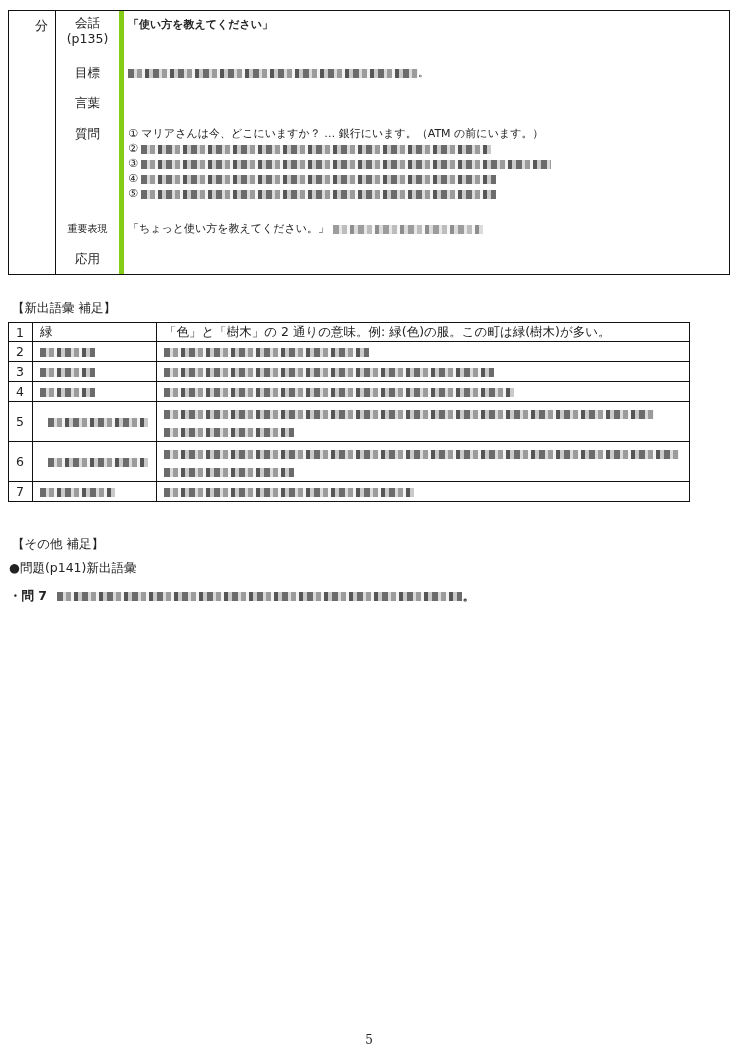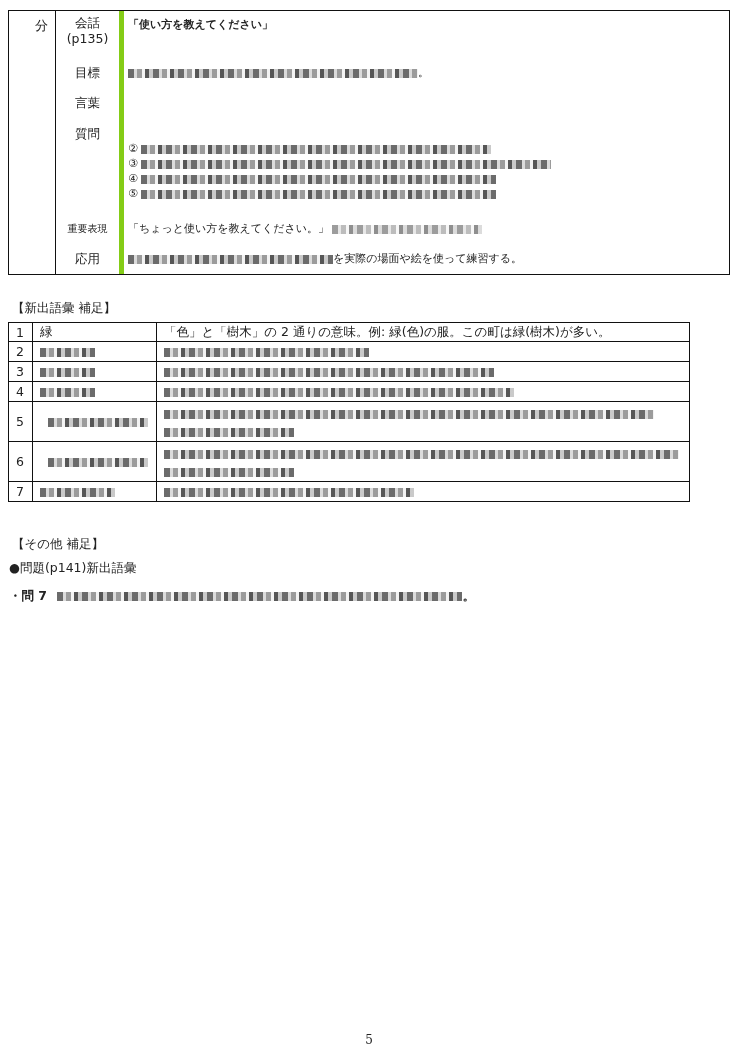--- a/index.html
+++ b/index.html
@@ -50,42 +50,40 @@
     <div class="lbl" style="top:84px;">言葉</div>
     <div class="lbl" style="top:115px;">質問</div>
     <div class="lbl small" style="top:210px;">重要表現</div>
     <div class="lbl" style="top:240px;">応用</div>
   </div>
   <div class="col3">
     <div class="txt bold" style="top:6px;">「使い方を教えてください」</div>
     <div class="txt" style="top:54px;">
       <span class="redact" style="width:290px;"></span><span>。</span>
     </div>
+    <div class="txt" style="top:115px;">① マリアさんは今、どこにいますか？ … 銀行にいます。（ATM の前にいます。）</div>
     <div class="txt" style="top:130px;">
       <span>②</span>
       <span class="redact" style="width:350px;"></span>
     </div>
     <div class="txt" style="top:145px;">
       <span>③</span>
       <span class="redact" style="width:410px;"></span>
     </div>
     <div class="txt" style="top:160px;">
       <span>④</span>
       <span class="redact" style="width:355px;"></span>
     </div>
     <div class="txt" style="top:175px;">
       <span>⑤</span>
       <span class="redact" style="width:355px;"></span>
     </div>
-    <div class="txt" style="top:210px;font-family:Liberation Serif, serif;">
+    <div class="txt" style="top:210px;">
       <span>「ちょっと使い方を教えてください。」</span>
       <span class="redact light" style="width:150px;"></span>
-    </div>
-    <div class="txt" style="top:240px;">
-      <span class="redact" style="width:205px;"></span><span>を実際の場面や絵を使って練習する。</span>
     </div>
   </div>
 </div>
 
 <div class="sec" style="top:300px;text-align:center;">【新出語彙 補足】</div>
 
 <table id="vocab">
   <tbody>
       <tr style="height:19px;">
     <td class="num">1</td>

